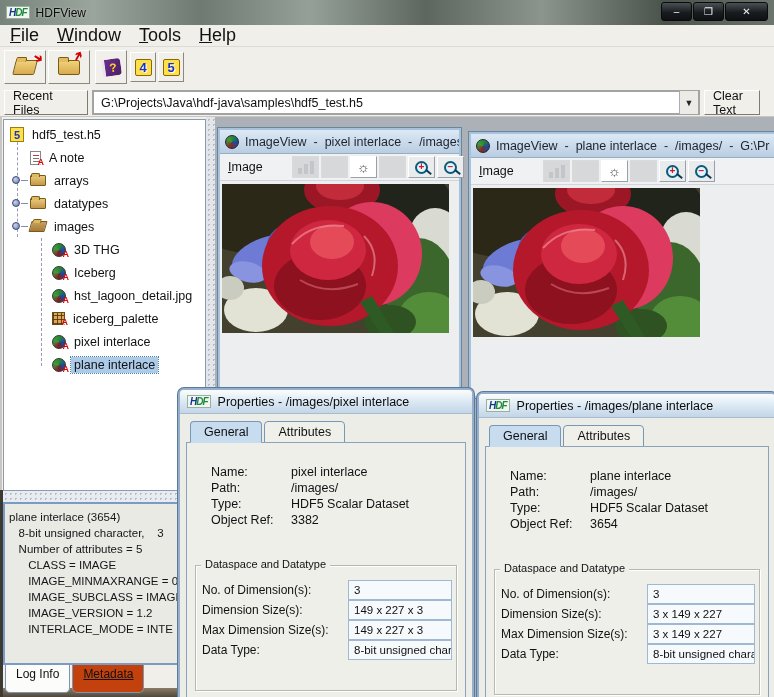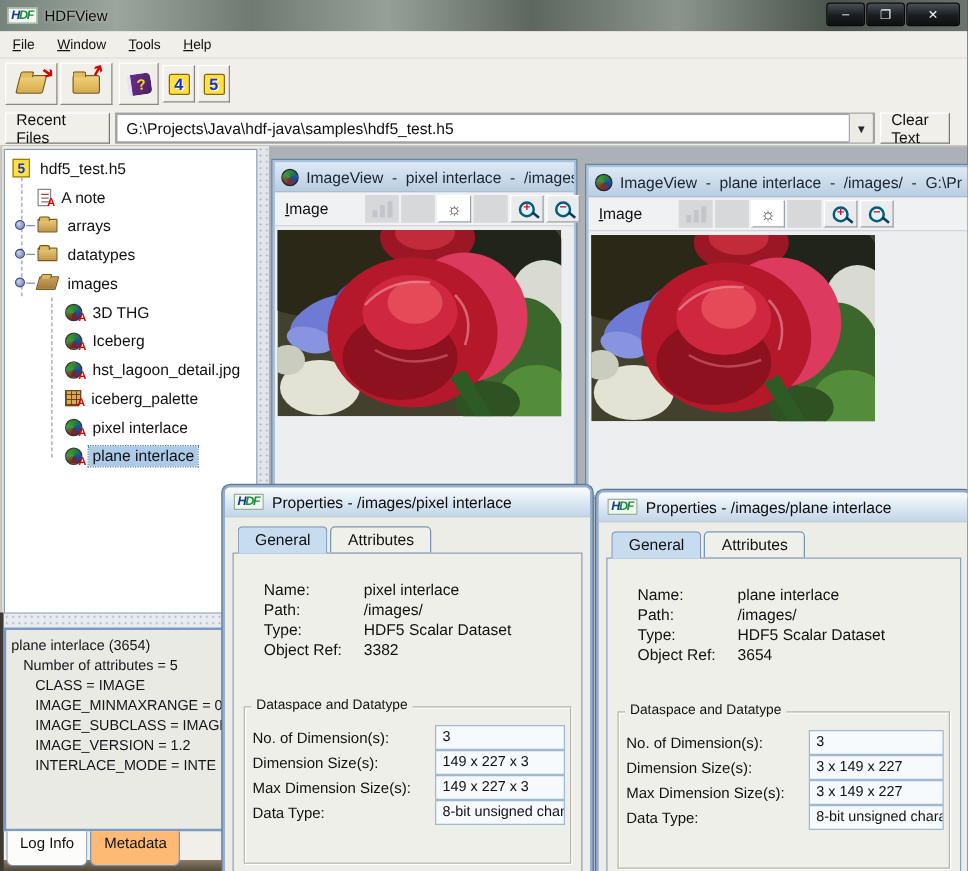--- a/index.html
+++ b/index.html
@@ -20,21 +20,21 @@
   .win-btns { position:absolute; right:6px; top:2px; display:flex; gap:1px; }
   .winbtn { width:31px; height:19px; border:1px solid #0a0a0a; border-radius:3px;
     background:linear-gradient(180deg,#4a5056,#1a1d20 55%,#0e1012);
     color:#f2f2f2; font-size:10px; display:flex; align-items:center; justify-content:center; }
   .winbtn.close { width:43px; }
 
   .appbody { left:0; top:25px; width:774px; height:672px; background:#F1EFEA; border-left:2px solid #c9c6bf; border-right:2px solid #c9c6bf; }
 
   
   .menubar { left:0; top:25px; width:774px; height:22px; background:#F1EFEA; display:flex; align-items:center; gap:18px; padding-left:10px; border-bottom:1px solid #dedbd4; }
-  .mn { display:inline-block; font-size:11px; }
+  .mn { display:inline-block; font-size:18px; }
   .mn::first-letter { text-decoration:underline; }
 
   .toolbar { left:0; top:47px; width:774px; height:41px; background:#F1EFEA; }
   .tbtn { position:absolute; top:3px; height:34px; background:#F1EFEA; border:1px solid;
     border-color:#ffffff #8a887f #8a887f #ffffff; display:flex; align-items:center; justify-content:center; }
   .icon-open-folder, .icon-close-folder { position:relative; width:22px; height:15px;
     background:linear-gradient(#efd27c,#d9ab4e); border:1px solid #7a5a16; border-radius:2px; }
   .icon-open-folder::before, .icon-close-folder::before { content:""; position:absolute; left:-1px; top:-4px;
     width:9px; height:4px; background:#e3bc60; border:1px solid #7a5a16; border-bottom:none; border-radius:2px 2px 0 0; }
   .icon-open-folder { transform:skewX(-14deg); }
@@ -81,21 +81,21 @@
   .hsplit { left:3px; top:491px; width:203px; height:11px; background:#E8EBEF;
     background-image:radial-gradient(circle, #b8bdc4 1px, transparent 1px); background-size:5px 5px; z-index:1; }
   .vsplit { left:206px; top:117px; width:9px; height:580px; background:#E2E6EA;
     background-image:radial-gradient(circle, #b8bdc4 1px, transparent 1px); background-size:5px 5px; z-index:1; }
 
   .infopanel { left:3px; top:502px; width:203px; height:163px; background:#EAEAE5; border:2px solid #7A9CC4; overflow:hidden; z-index:1; }
   .infotext { padding:5px 2px 0 4px; font-size:11.5px; line-height:16px; white-space:pre; color:#15151a; }
   .btabs { left:3px; top:665px; height:23px; display:flex; gap:2px; padding-left:2px; z-index:1; }
   .btab { border:1px solid #7a96b6; border-top:none; border-radius:0 0 5px 5px; padding:2px 10px 0 10px;
     font-size:12px; height:28px; background:#FCFCFA; }
-  .btab.selected { background:#fdba74; }
+  .btab.selected { background:#c2410c;text-decoration:underline; }
   .bottomstrip { left:0; top:688px; width:194px; height:9px; background:linear-gradient(#8a7b66,#4e483a); z-index:0; }
   .leftedge { left:0; top:490px; width:3px; height:207px; background:#3c3a33; z-index:0; }
 
   
   .desktop { left:215px; top:117px; width:559px; height:580px; background:#ACB1B8; z-index:0; }
 
   .iv { position:absolute; background:#EDEEF0; border:2px solid #A8C2DC; outline:1px solid #68869F; }
   .iv-title { height:24px; background:linear-gradient(180deg,#DDE9F5,#B9CDE1); border-bottom:1px solid #98AEC4;
     display:flex; align-items:center; padding-left:5px; font-size:12.5px; color:#1c2430; overflow:hidden; }
   .globe { width:14px; height:14px; border-radius:50%; flex:none; margin-right:6px;
@@ -294,21 +294,21 @@
         <div class="tree-item lv2 selected">
 
     <span class="ticon badge-a icon-image"></span>
     <span class="tlabel">plane interlace</span>
   </div>
       </div>
   </div>
   <div class="abs hsplit"></div>
 
   <div class="abs infopanel">
-    <div class="infotext"><div>plane interlace (3654)</div><div>   Number of attributes = 5</div><div>      CLASS = IMAGE</div><div>      IMAGE_MINMAXRANGE = 0</div><div>      IMAGE_SUBCLASS = IMAGE</div><div>      IMAGE_VERSION = 1.2</div><div>      INTERLACE_MODE = INTE</div></div>
+    <div class="infotext"><div>plane interlace (3654)</div><div>   8-bit unsigned character,    3</div><div>   Number of attributes = 5</div><div>      CLASS = IMAGE</div><div>      IMAGE_MINMAXRANGE = 0</div><div>      IMAGE_SUBCLASS = IMAGE</div><div>      IMAGE_VERSION = 1.2</div><div>      INTERLACE_MODE = INTE</div></div>
   </div>
   <div class="abs btabs">
     <div class="btab">Log Info</div>
     <div class="btab selected">Metadata</div>
   </div>
 
   <div class="iv" style="left:218px; top:128px; width:243px; height:262px; z-index:2;">
     <div class="iv-title">
       <span class="globe"></span>
       <span class="iv-title-text">ImageView  -  pixel interlace  -  /images/  -</span>

